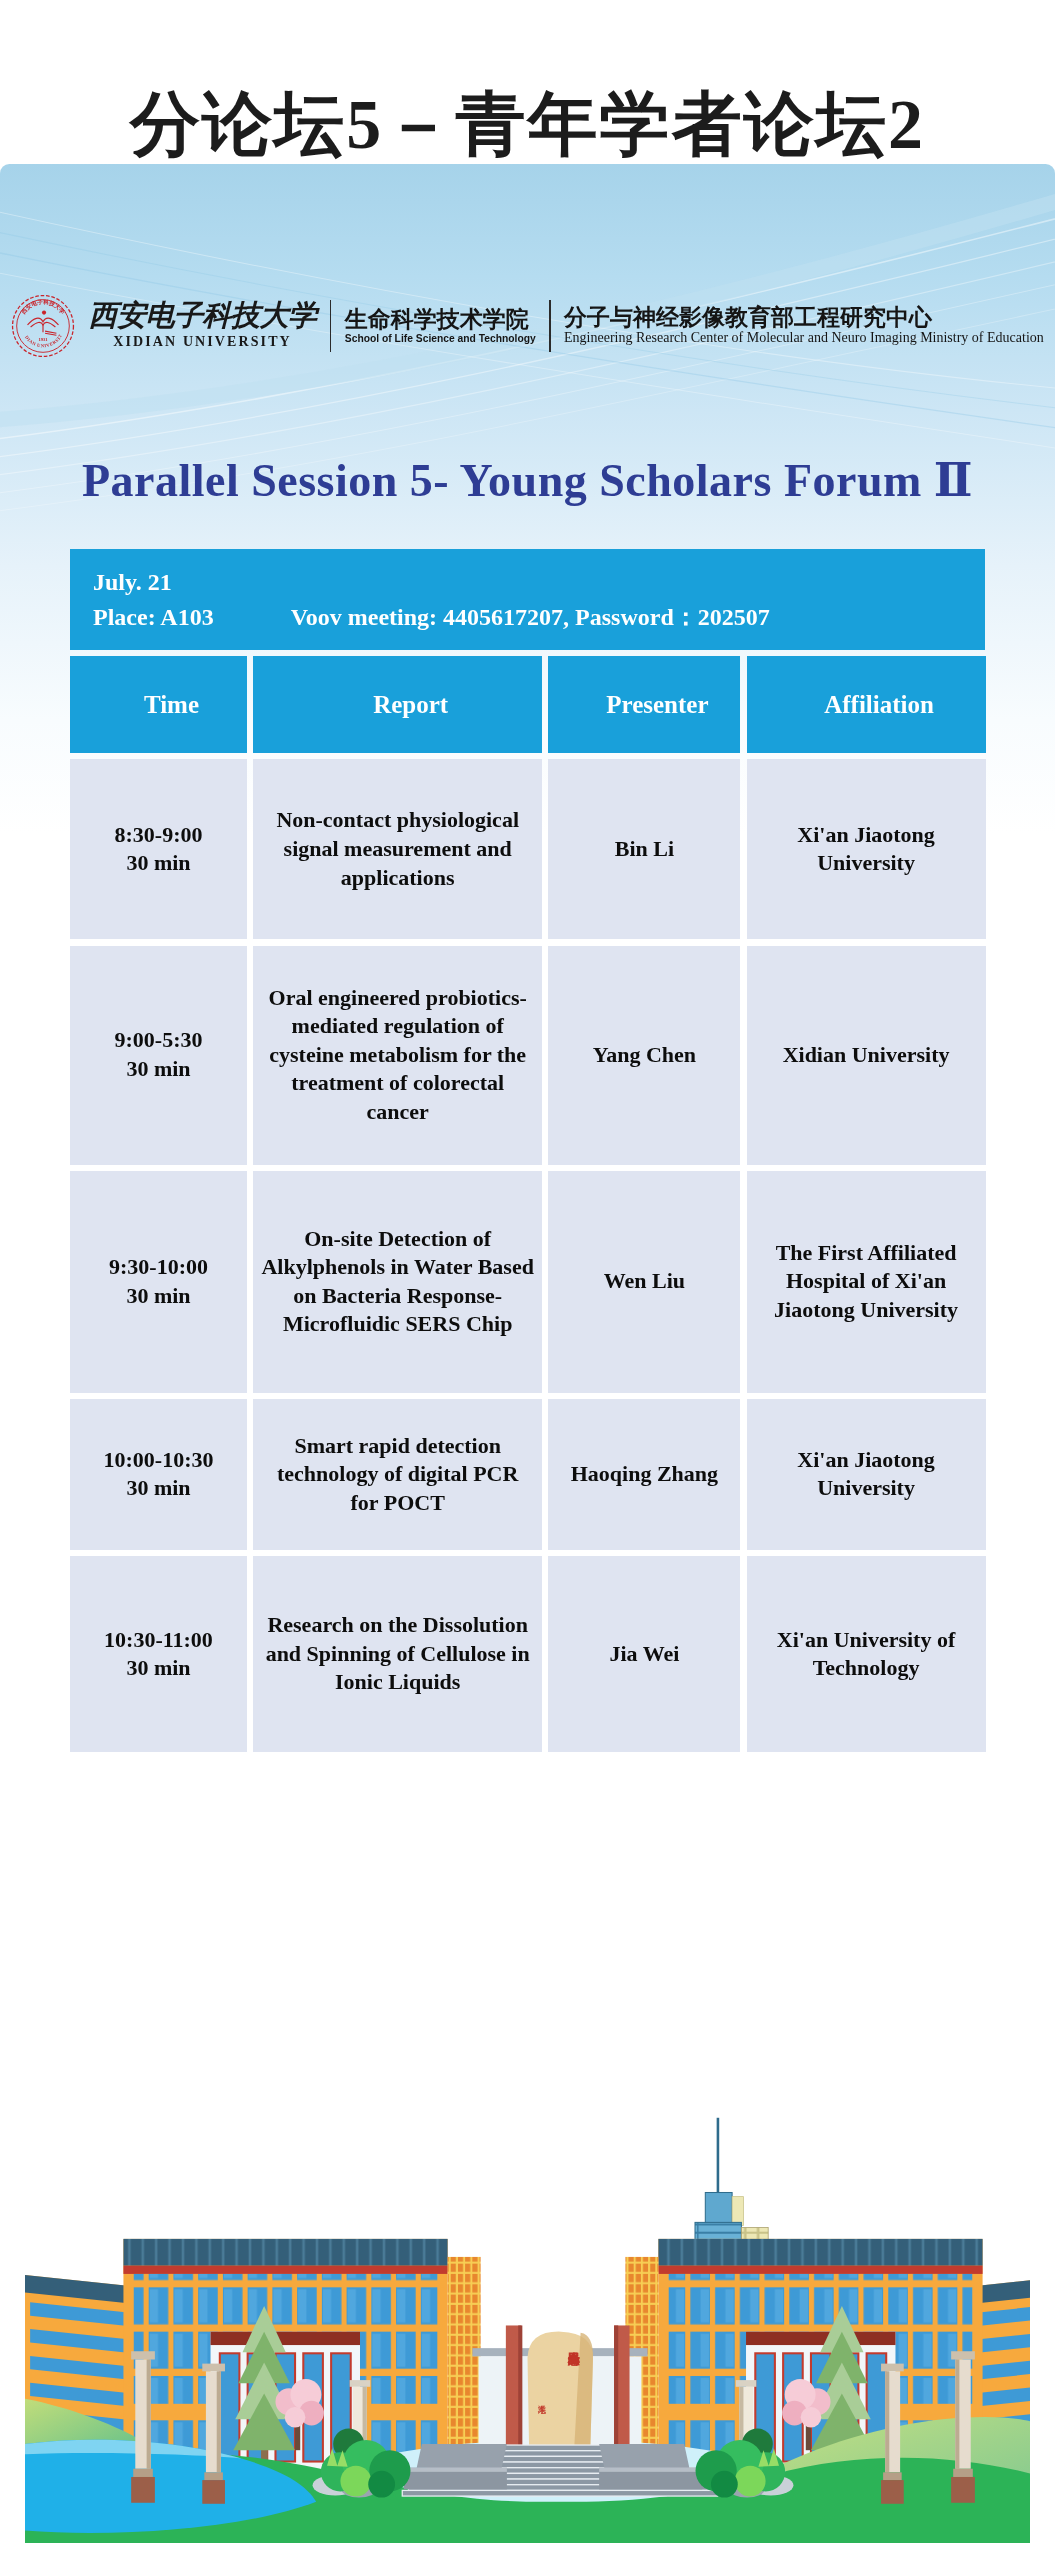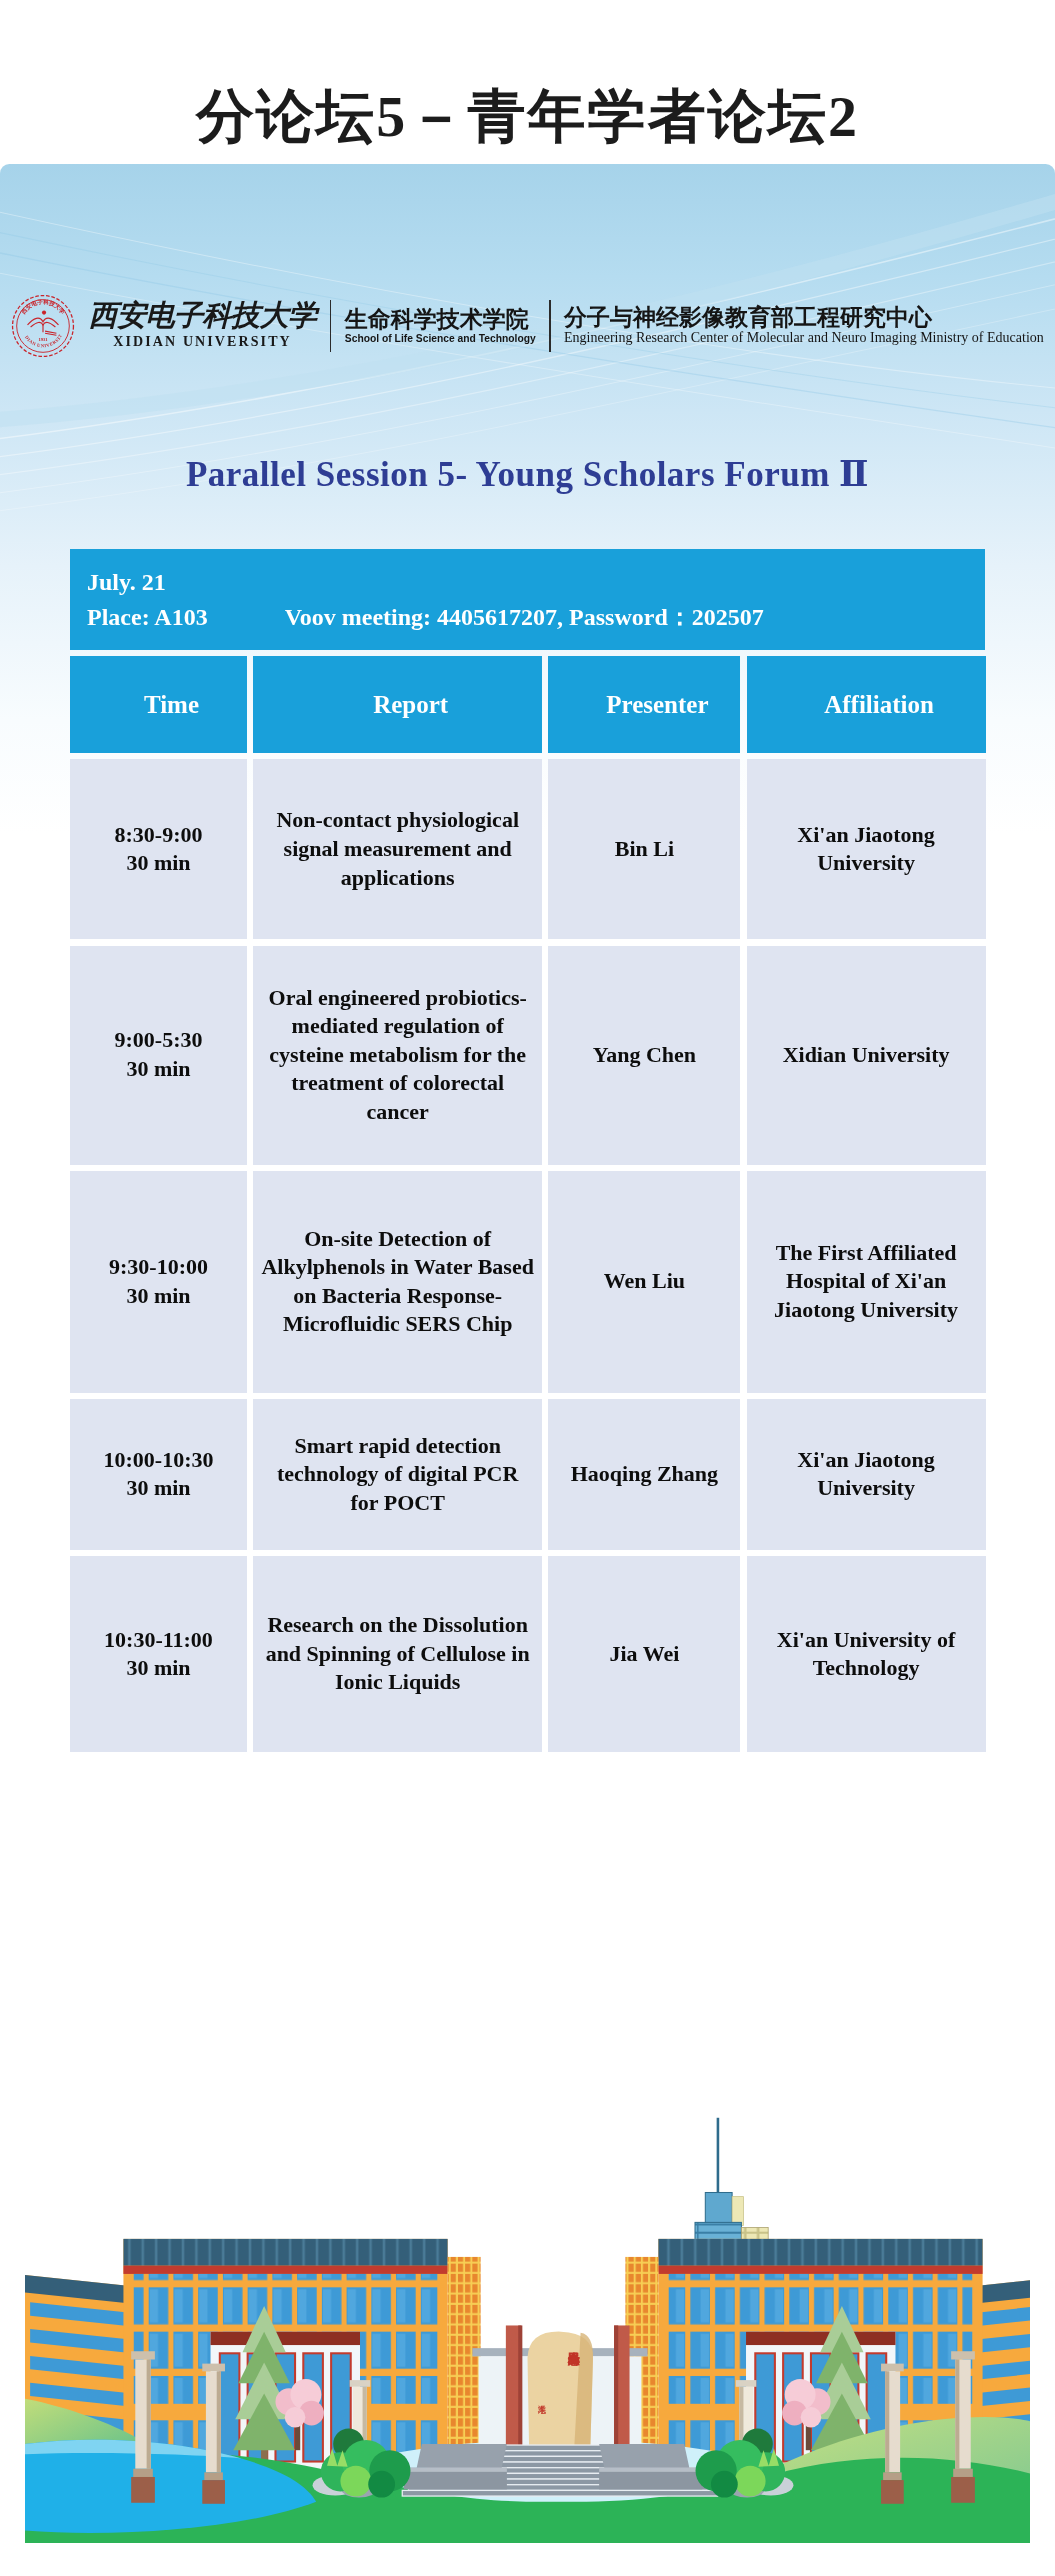--- a/index.html
+++ b/index.html
@@ -1,21 +1,21 @@
 <!DOCTYPE html>
 <html style="font-size:8.2px"><head>
 <meta charset="utf-8">
 <style>
   html,body{margin:0;padding:0;background:#ffffff;}
   body{width:1055px;height:2637px;position:relative;overflow:hidden;
        font-family:"Liberation Serif","DejaVu Serif",serif;}
 
   
   .top-title{position:absolute;top:78px;left:0;width:1055px;text-align:center;
-    font-size:58px;font-weight:900;color:#1c1c1c;letter-spacing:2.1px;}
+    font-size:70px;font-weight:900;color:#1c1c1c;letter-spacing:2.1px;}
 
   
   .card{position:absolute;top:164px;left:0;width:1055px;height:2379px;
     border-radius:9.3px;overflow:hidden;
     background:linear-gradient(180deg,#a6d3ea 0px,#b5dcf0 113px,#cde6f5 247px,
                #e6f2fa 402px,#f8fcfe 556px,#ffffff 670px);}
   .waves{position:absolute;top:0;left:0;pointer-events:none;}
 
   
   .logo-row{position:absolute;top:123px;left:0;width:1055px;height:77px;
@@ -28,27 +28,27 @@
   .org-divider{width:1.5px;height:52px;background:#2b2b2b;flex:0 0 auto;}
   .org-block{display:flex;flex-direction:column;align-items:flex-start;justify-content:center;}
   .org-cn{font-family:"Liberation Sans","DejaVu Sans",sans-serif;font-size:23px;
     font-weight:800;color:#151515;line-height:1.05;}
   .org-en{font-family:"Liberation Sans","DejaVu Sans",sans-serif;font-size:10.3px;
     font-weight:700;color:#151515;margin-top:1px;}
   .org-en.serif{font-family:"Liberation Serif","DejaVu Serif",serif;font-weight:400;font-size:14px;}
 
   
   .session-title{position:absolute;top:289px;left:0;width:1055px;text-align:center;
-    font-size:35px;font-weight:700;color:#2e3d94;letter-spacing:0.5px;}
+    font-size:46px;font-weight:700;color:#2e3d94;letter-spacing:0.5px;}
 
   
   .schedule{position:absolute;top:385px;left:70px;width:915px;}
   .info-bar{height:101px;background:#19a0da;color:#ffffff;
     display:flex;flex-direction:column;justify-content:center;
-    padding-left:17px;box-sizing:border-box;gap:10.3px;}
+    padding-left:23px;box-sizing:border-box;gap:10.3px;}
   .info-line{font-size:24px;font-weight:700;line-height:1.0;display:flex;}
   .info-gap{display:inline-block;width:77px;}
   .grid{margin-top:6.2px;display:grid;
     grid-template-columns:177px 289px 192px 239px;
     grid-template-rows:97px 180px 219px 222px 151px 196px;
     gap:6.2px;}
   .hcell{background:#19a0da;color:#ffffff;font-size:25px;font-weight:700;
     display:flex;align-items:center;justify-content:center;padding-left:26px;}
   .cell{background:#dfe4f1;color:#0d0d0d;font-size:22px;font-weight:700;
     display:flex;flex-direction:column;align-items:center;justify-content:center;

